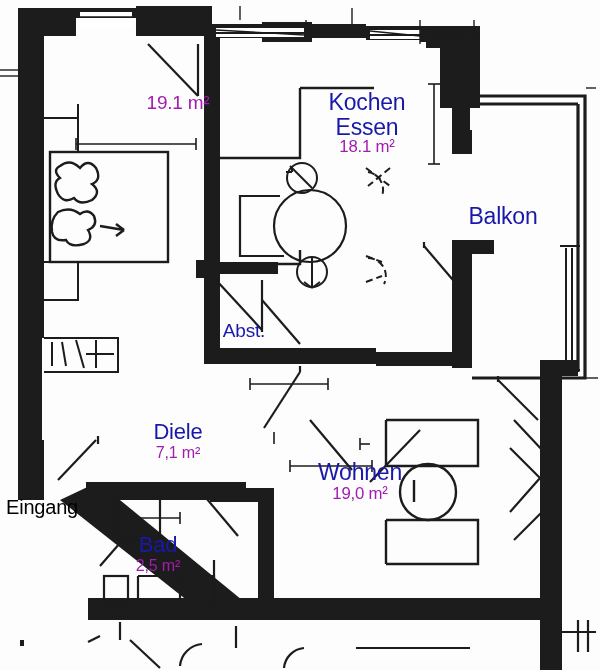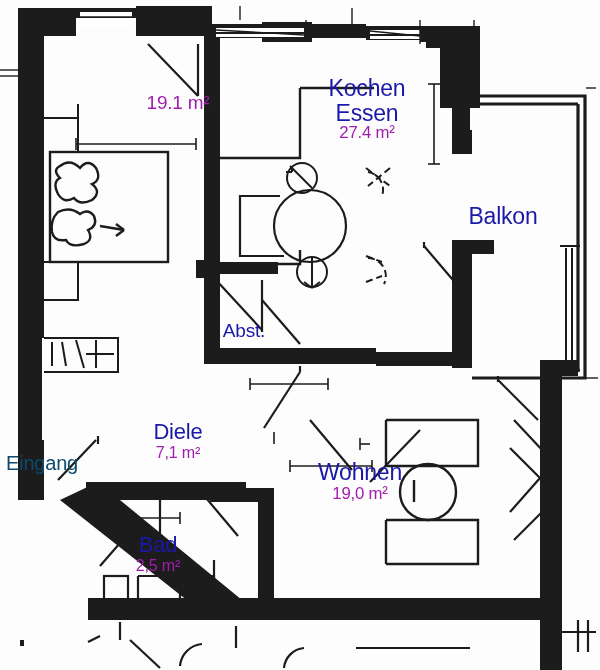--- a/index.html
+++ b/index.html
@@ -19,21 +19,21 @@
     white-space:nowrap;
     letter-spacing:-0.2px;
   }
   .lbl .area{
     display:block;
     color:#a21caf;
     text-align:center;
     font-size:0.73em;
     margin-top:-2px;
   }
-  .lbl.black{color:#0c4a6e;}
+  .lbl.black{color:#000000;margin-top:44px;}
   .room-name{display:block;text-align:center;}
   .center{transform:translateX(-50%);}
 </style>
 </head>
 <body>
 
 <div id="plan">
 
   <svg width="600" height="670" viewBox="0 0 600 670">
     <defs>
@@ -266,24 +266,24 @@
       <line x1="474" y1="20" x2="474" y2="44"></line>
       <line x1="586" y1="88" x2="596" y2="88"></line>
       <line x1="586" y1="378" x2="598" y2="378"></line>
     </g>
   </svg>
 
   <div class="lbl center" style="left:178px; top:94px; font-size:26px;">
     <span class="area">19.1 m²</span>
   </div>
 
-  <div class="lbl center" style="left:367px; top:76px; font-size:23px; line-height:1.08;">
+  <div class="lbl center" style="left:367px; top:90px; font-size:23px; line-height:1.08;">
     <span class="room-name">Kochen</span>
     <span class="room-name">Essen</span>
-    <span class="area">27.4 m²</span>
+    <span class="area">18.1 m²</span>
   </div>
 
   <div class="lbl center" style="left:503px; top:203px; font-size:23px;">
     <span class="room-name">Balkon</span>
   </div>
 
   <div class="lbl center" style="left:244px; top:320px; font-size:19px;">
     <span class="room-name">Abst.</span>
   </div>
 

